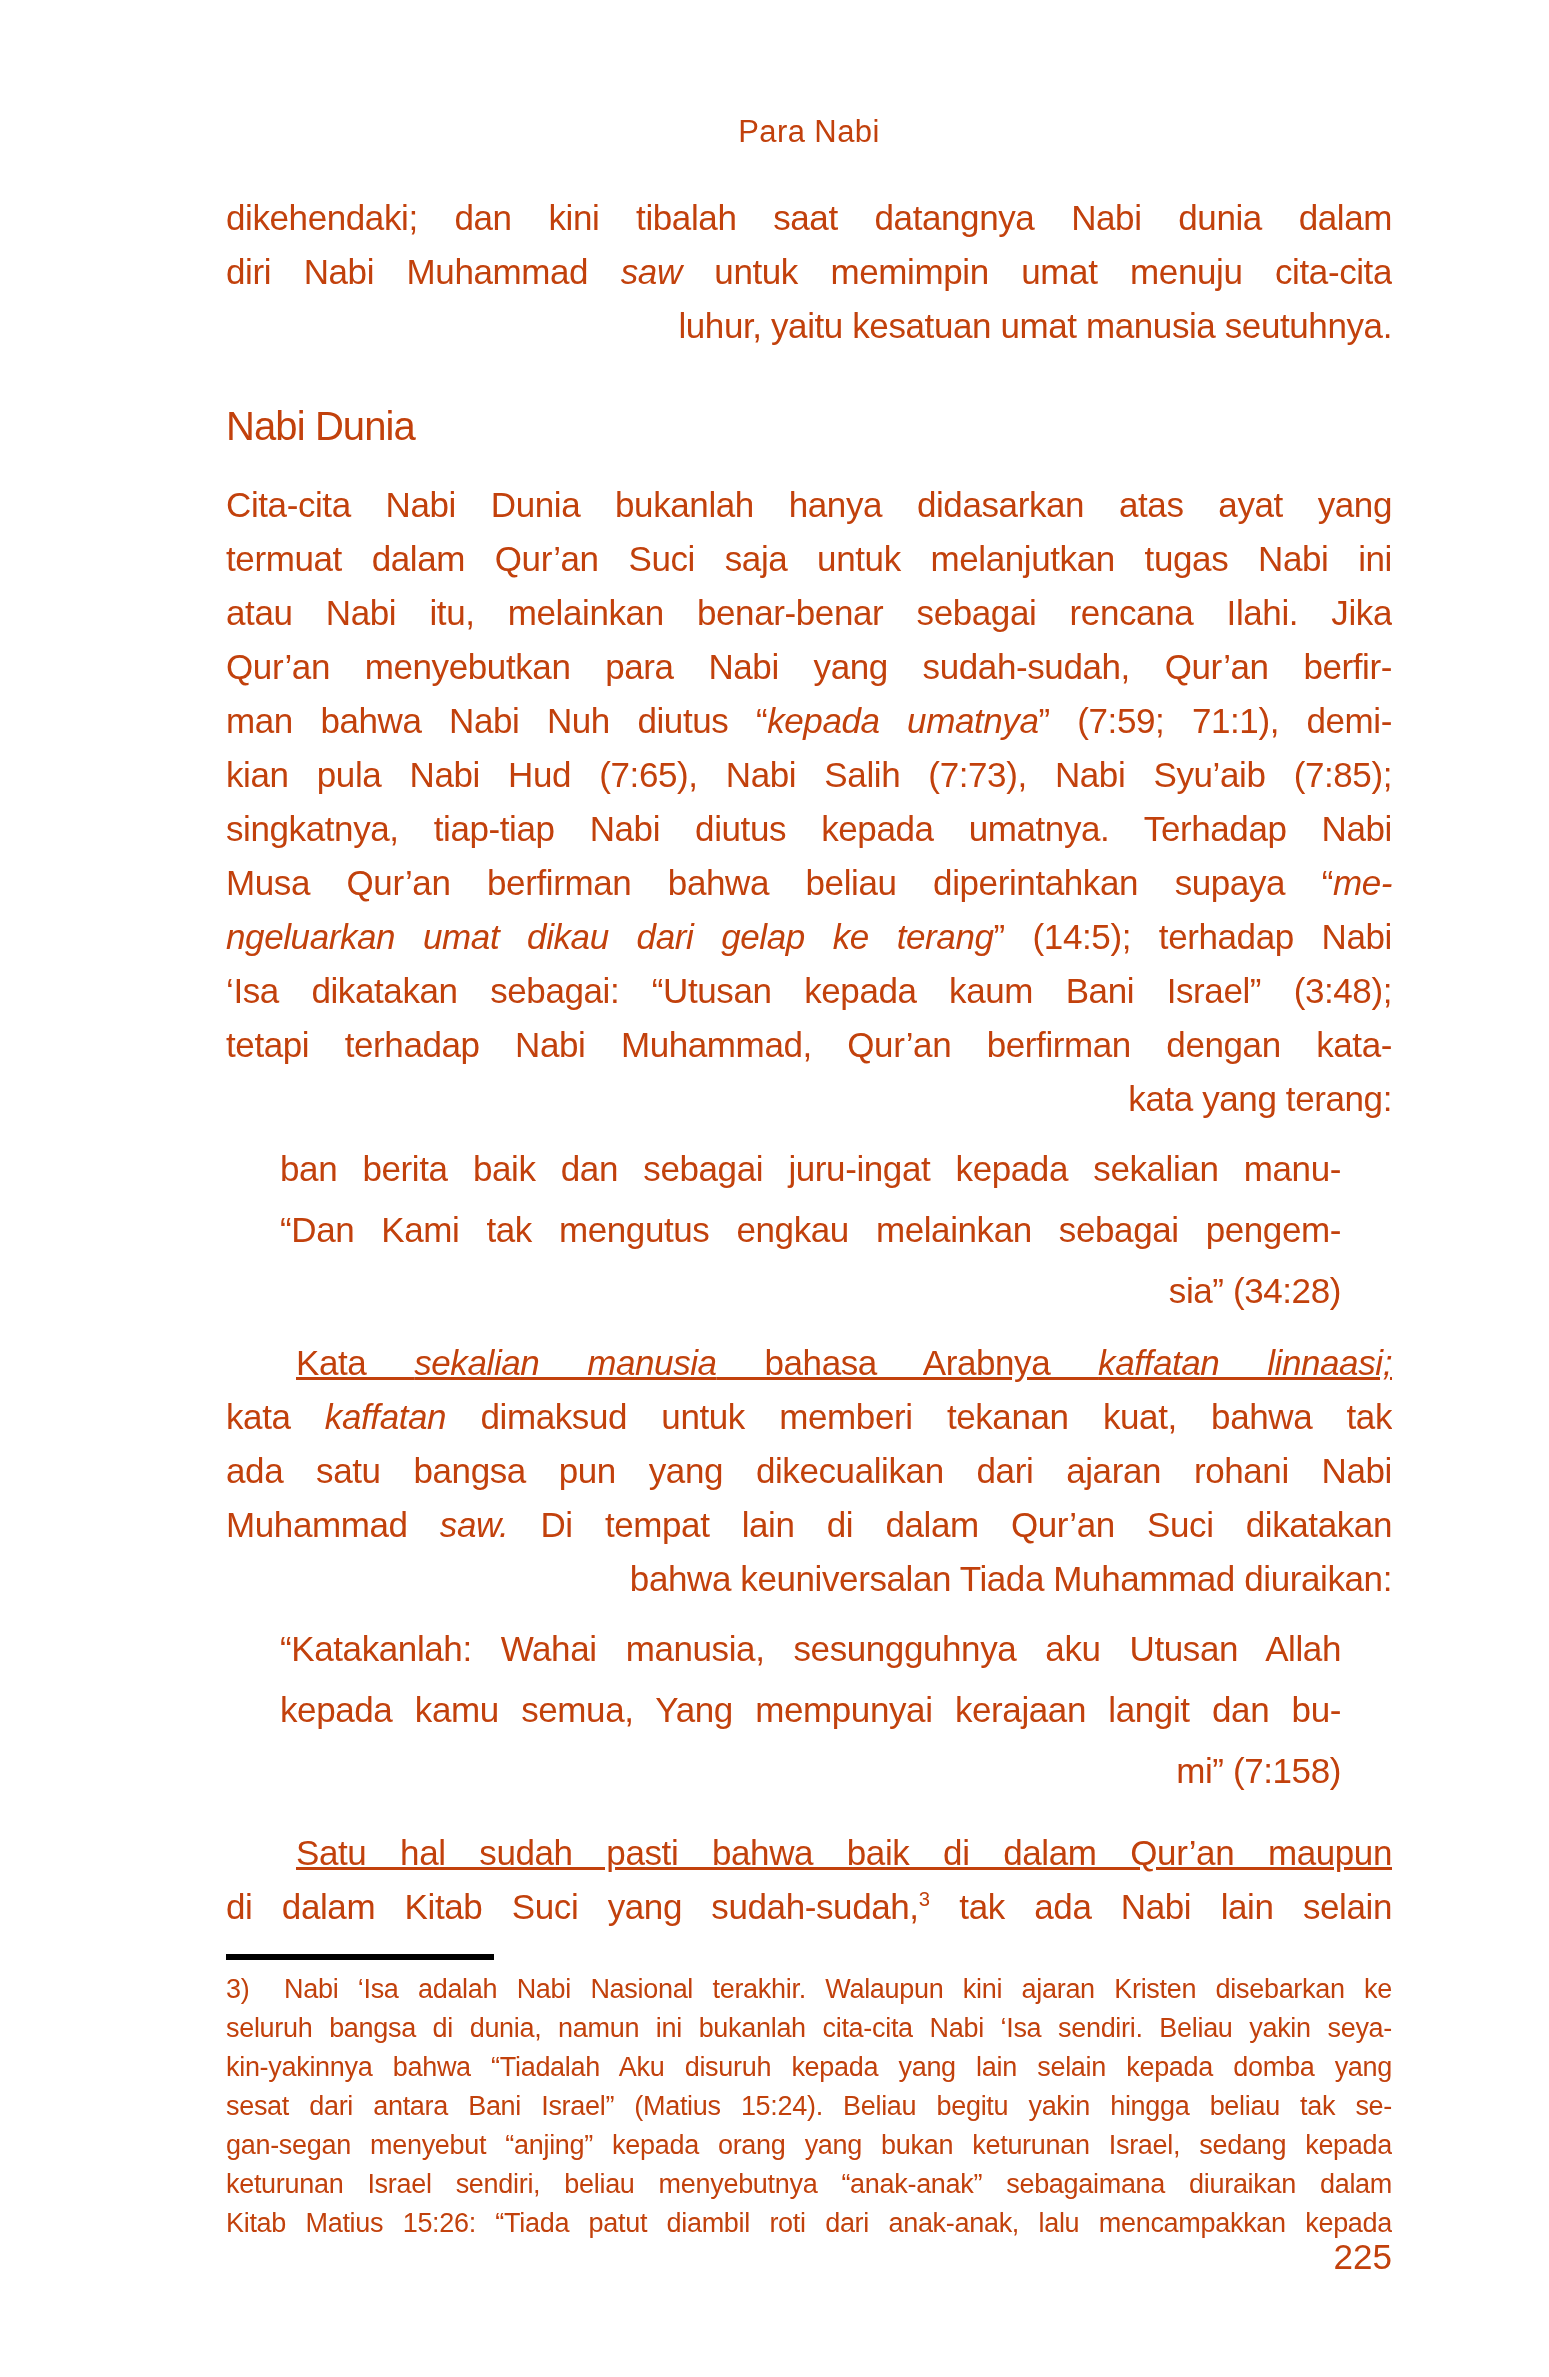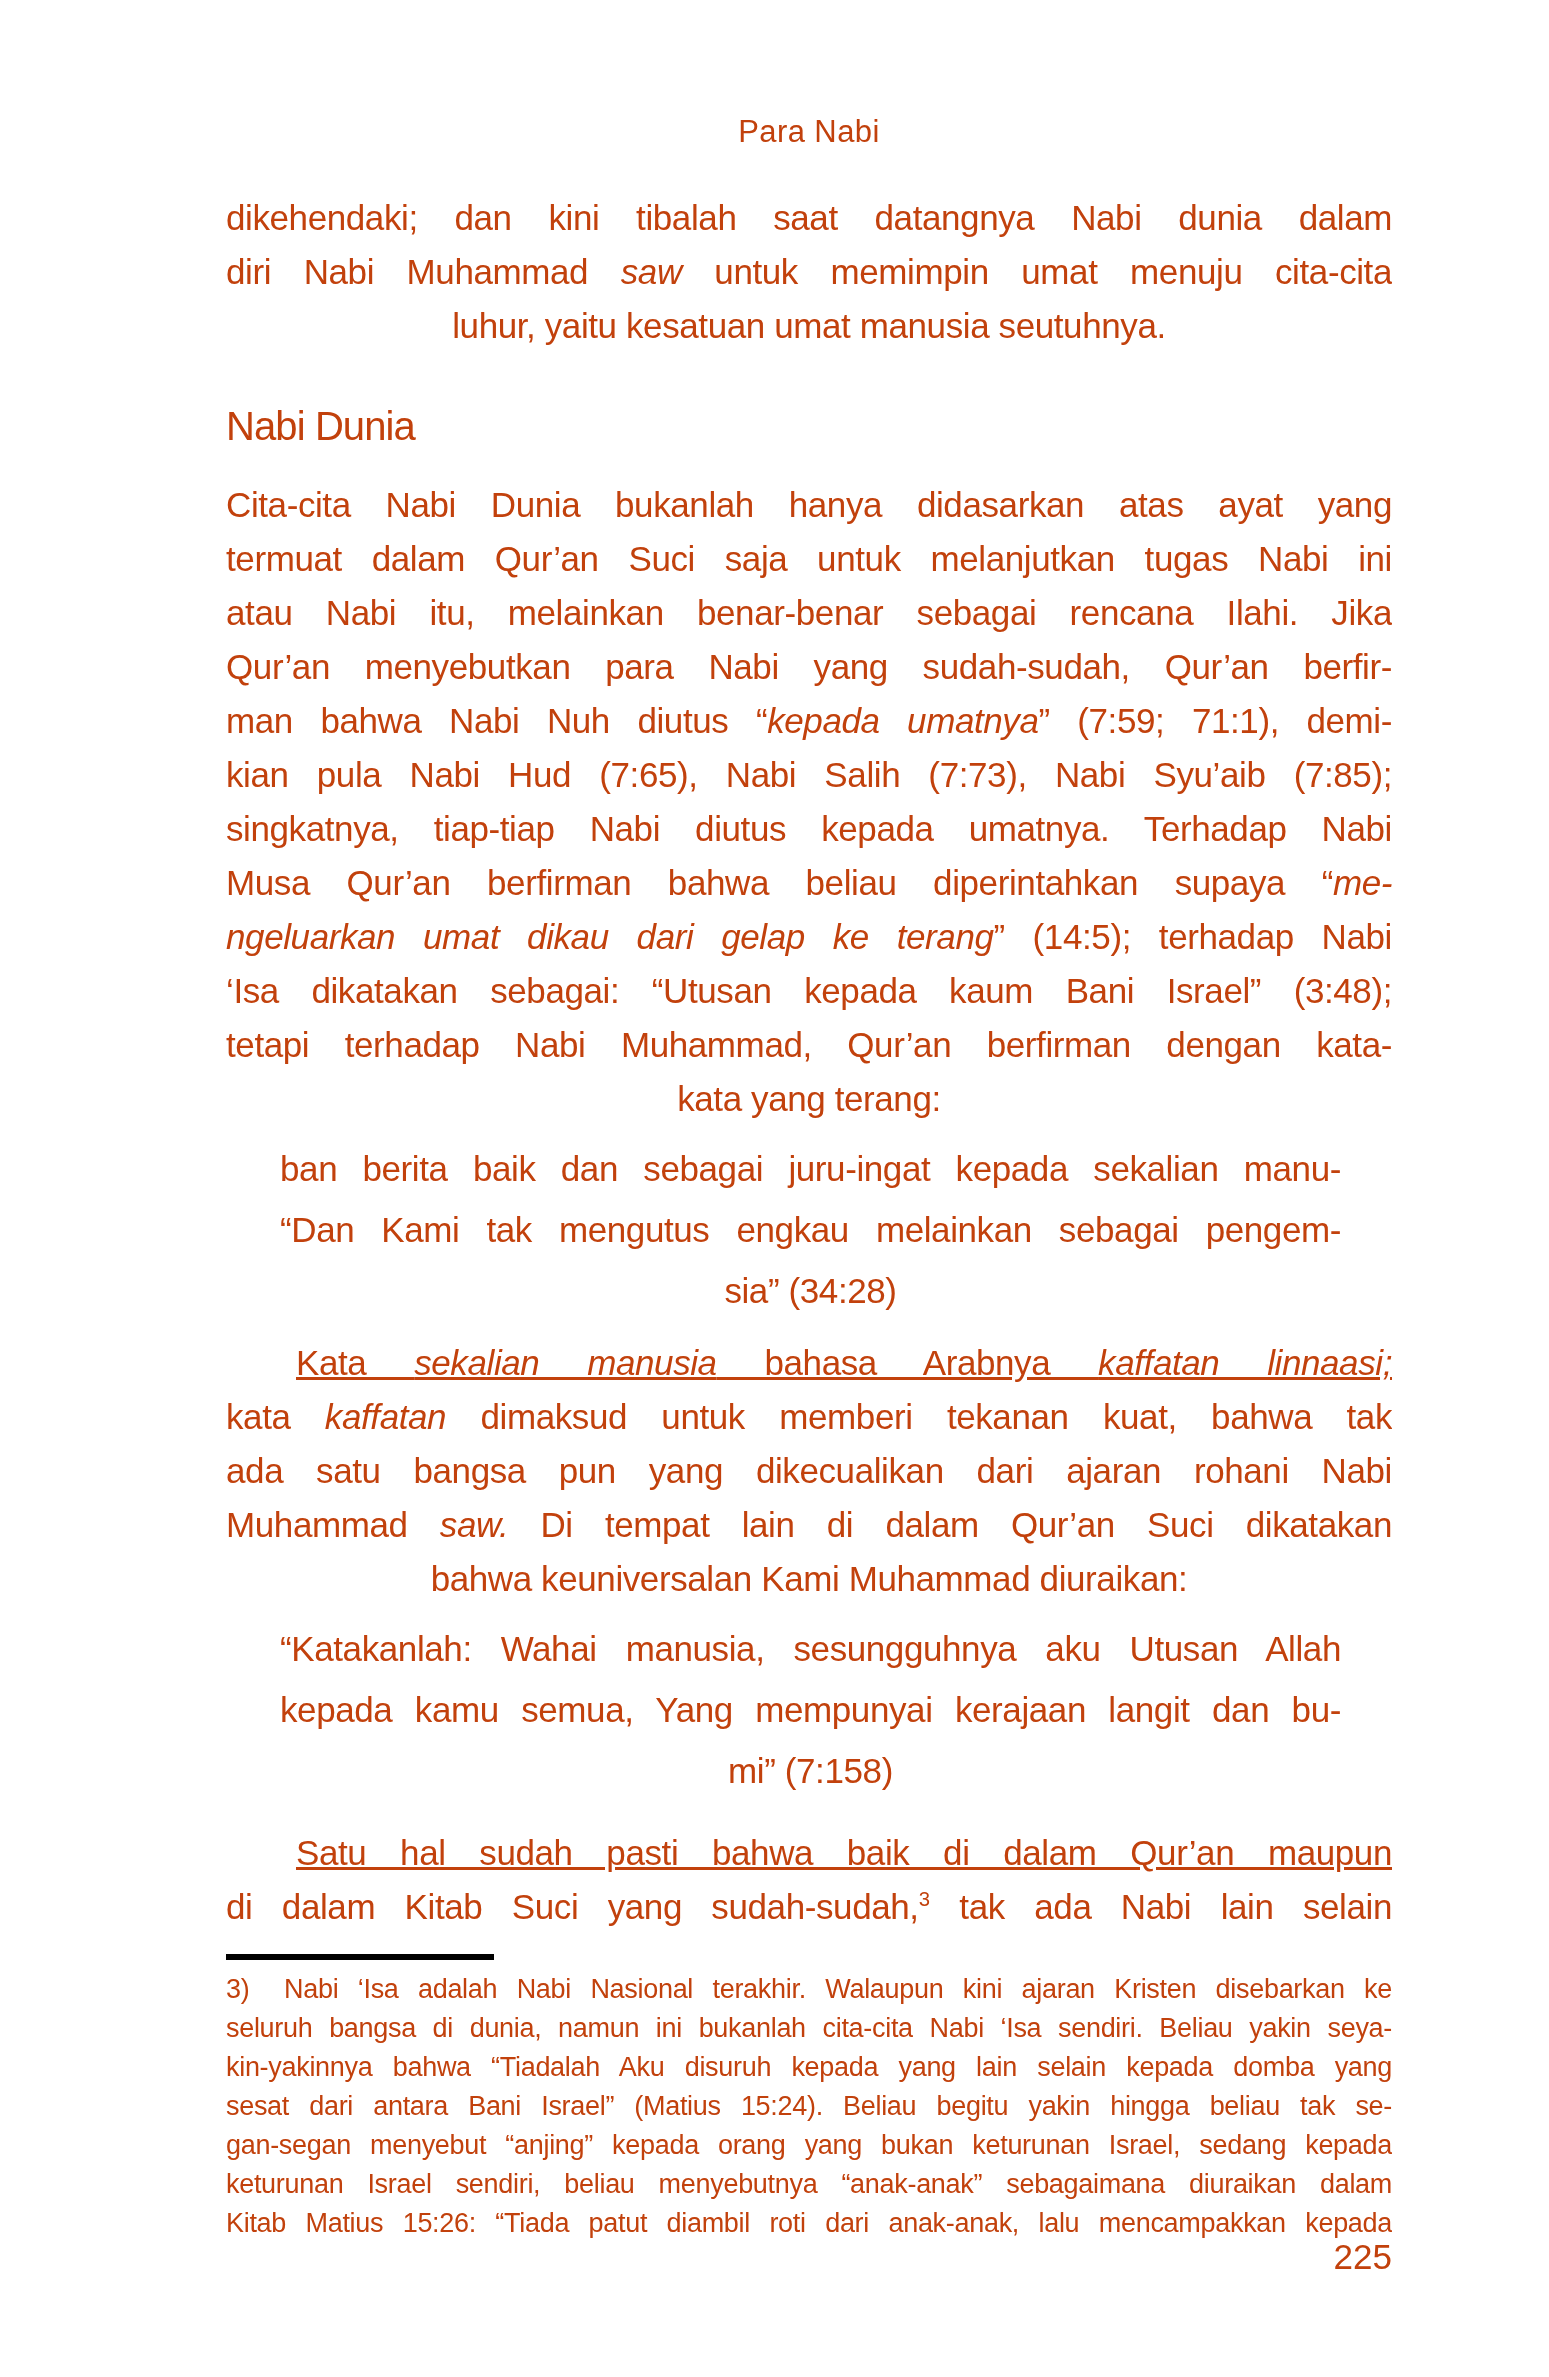--- a/index.html
+++ b/index.html
@@ -56,21 +56,21 @@
     font-size:35px;
   }
   
   .ln{
     height:var(--lh);
     line-height:var(--lh);
     overflow:hidden;
     text-align:justify;
   }
   .ln::after{content:"";display:inline-block;width:100%;height:0;}
-  .ln.nj{text-align:center;}
+  .ln.nj{text-align:right;}
   .ln.nj::after{content:none;}
   .ln.ind{text-indent:70px;text-decoration:underline;}
   .it{font-style:italic;}
   .sup{vertical-align:super;font-size:58%;line-height:0;letter-spacing:0;}
   .mk{display:inline-block;width:58px;text-indent:0;}
 </style>
 </head>
 <body>
 
 <div class="page">
@@ -104,21 +104,21 @@
       <div class="ln"><span>ban berita baik dan sebagai juru-ingat kepada sekalian manu-</span></div>
       <div class="ln"><span>“Dan Kami tak mengutus engkau melainkan sebagai pengem-</span></div>
       <div class="ln nj"><span>sia” (34:28)</span></div>
     </div>
 
   <div class="blk body-text para3">
       <div class="ln ind"><span>Kata </span><span class="it">sekalian manusia</span><span> bahasa Arabnya </span><span class="it">kaffatan linnaasi;</span></div>
       <div class="ln"><span>kata </span><span class="it">kaffatan</span><span> dimaksud untuk memberi tekanan kuat, bahwa tak</span></div>
       <div class="ln"><span>ada satu bangsa pun yang dikecualikan dari ajaran rohani Nabi</span></div>
       <div class="ln"><span>Muhammad </span><span class="it">saw.</span><span> Di tempat lain di dalam Qur’an Suci dikatakan</span></div>
-      <div class="ln nj"><span>bahwa keuniversalan Kami Muhammad diuraikan:</span></div>
+      <div class="ln nj"><span>bahwa keuniversalan Tiada Muhammad diuraikan:</span></div>
     </div>
 
   <div class="blk body-text quote quote2">
       <div class="ln"><span>“Katakanlah: Wahai manusia, sesungguhnya aku Utusan Allah</span></div>
       <div class="ln"><span>kepada kamu semua, Yang mempunyai kerajaan langit dan bu-</span></div>
       <div class="ln nj"><span>mi” (7:158)</span></div>
     </div>
 
   <div class="blk body-text para4">
       <div class="ln ind"><span>Satu hal sudah pasti bahwa baik di dalam Qur’an maupun</span></div>

